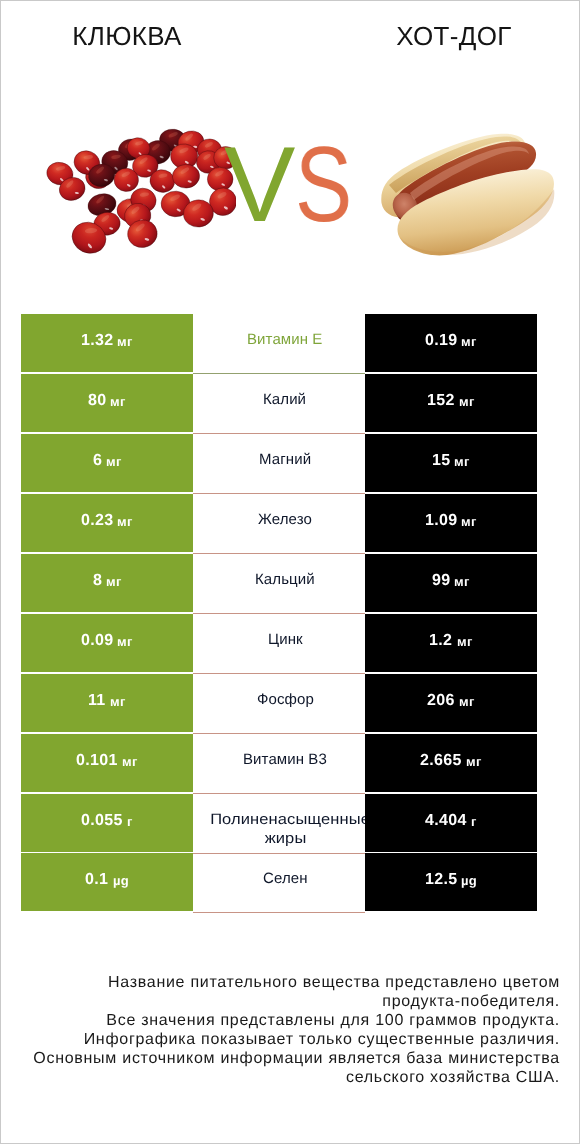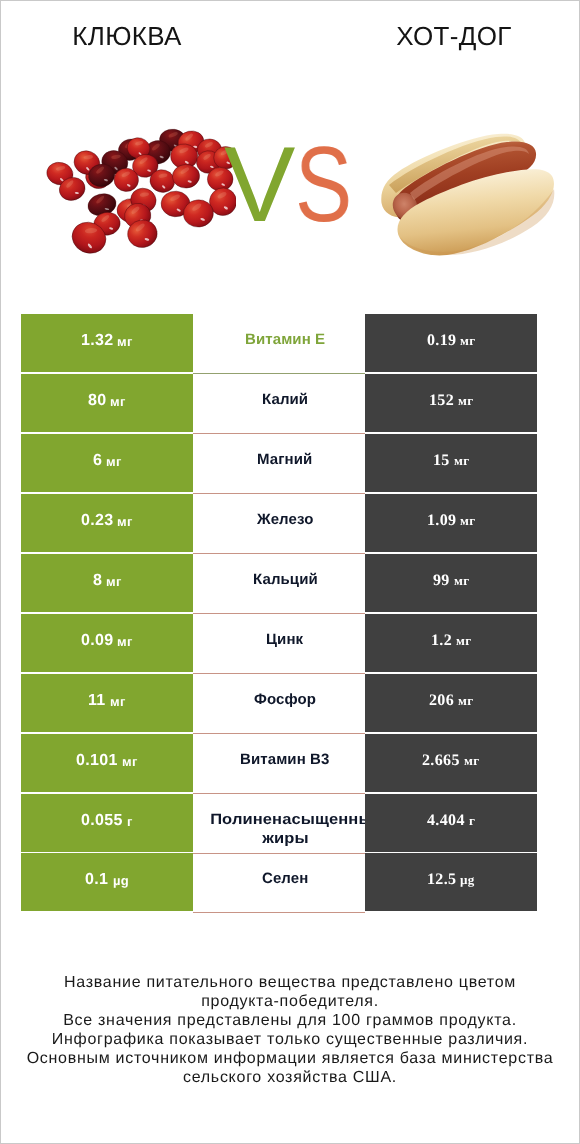--- a/index.html
+++ b/index.html
@@ -27,36 +27,36 @@
   .pic-left svg,.pic-right svg{display:block;width:100%;height:100%;}
 
   
   .table{position:absolute;left:21px;top:313.9px;width:537px;}
   .row{display:flex;width:537px;height:58.2px;margin-bottom:1.78px;}
   .row:last-child{margin-bottom:0;}
   .cell{width:172px;height:58.2px;display:flex;align-items:center;justify-content:center;
         box-sizing:border-box;overflow:hidden;padding-bottom:4px;}
   .cell.val{will-change:transform;color:#fff;font-weight:bold;font-size:16px;letter-spacing:0.35px;}
   .cell.left{background:#81A62F;}
-  .cell.right{background:#404040;font-family:Liberation Serif, serif;}
-  .cell.mid{will-change:transform;font-weight:bold;font-size:15px;text-align:center;line-height:19.4px;
+  .cell.right{background:#000000;}
+  .cell.mid{will-change:transform;font-weight:normal;font-size:15px;text-align:center;line-height:19.4px;
             border-bottom:1.2px solid #c9b;letter-spacing:0.1px;
             height:60.2px;align-self:flex-start;align-items:flex-start;
             padding-top:15.8px;padding-bottom:0;padding-left:12px;}
   .cell span, .cell.mid span{will-change:transform;}
   .cell.mid span{white-space:nowrap;display:block;}
   .cell.mid.wrap{position:relative;}
   .cell.mid.wrap span{white-space:normal;width:137px;letter-spacing:0.1px;
        transform:scaleX(1.10);transform-origin:50% 50%;}
   .w-left .cell.mid{color:#7FA53A;border-bottom-color:#93A16F;}
   .w-right .cell.mid{color:#0f172a;border-bottom-color:#C89486;}
   .unit{font-size:13px;font-weight:bold;margin-left:4px;letter-spacing:0.35px;}
 
   
-  .footer{will-change:transform;position:absolute;left:20px;top:973px;width:540px;text-align:center;
+  .footer{will-change:transform;position:absolute;left:20px;top:973px;width:540px;text-align:right;
           font-size:16px;line-height:19px;color:#1a1a1a;letter-spacing:0.72px;}
 </style>
 </head>
 <body>
 
 <div class="page">
   <div class="page-frame"></div>
 
   <div class="hero">
     <div class="prod-title left">КЛЮКВА</div>

